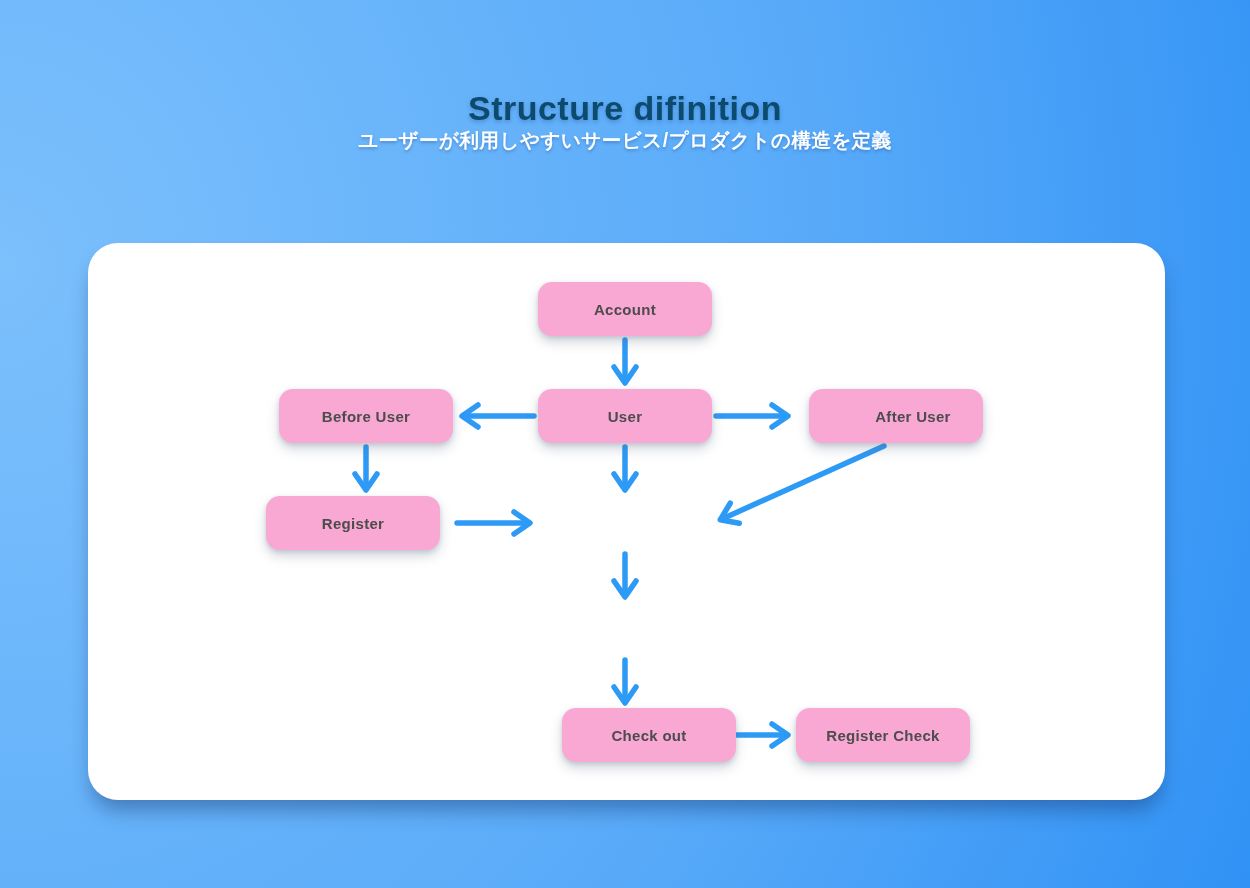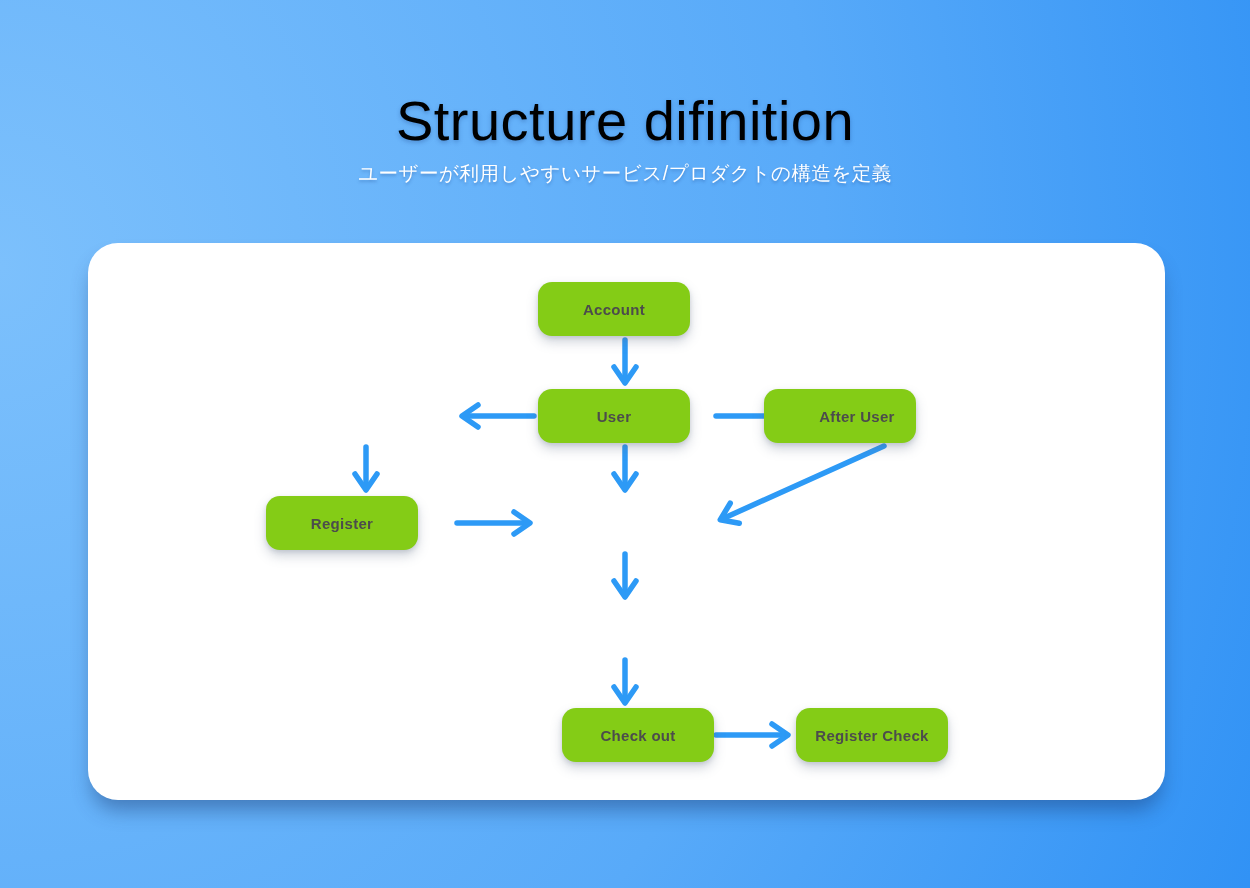--- a/index.html
+++ b/index.html
@@ -12,51 +12,50 @@
   .stage { position: absolute; inset: 0; width: 1250px; height: 888px; }
 
   
   .header {
     position: absolute;
     top: 90px; left: 0; right: 0;
     text-align: center;
     color: #ffffff;
   }
   .title {
-    font-size: 56px;
-    font-weight: 400;
+    font-size: 34px;
+    font-weight: 700;
     letter-spacing: 0.5px;
-    color: #000000;
+    color: #0c4a6e;
     text-shadow: 0 2px 4px rgba(30, 70, 140, 0.35);
     line-height: 1.1;
   }
   .subtitle {
-    margin-top: 8px;
     font-size: 19.5px;
-    font-weight: 400;
+    font-weight: 700;
     letter-spacing: 0.5px;
     color: #ffffff;
     text-shadow: 0 2px 3px rgba(30, 70, 140, 0.35);
   }
 
   
   .card {
     position: absolute;
     left: 88px; top: 243px;
     width: 1077px; height: 557px;
     background: #ffffff;
     border-radius: 30px;
     box-shadow: 0 14px 20px -4px rgba(25, 55, 110, 0.45);
   }
 
   
   .node {
     position: absolute;
-    width: 152px; height: 54px;
-    background: #84cc16;
+    width: 174px; height: 54px;
+    background: #f9a8d4;
     border-radius: 14px;
     box-shadow: 0 6px 12px rgba(90, 105, 130, 0.28), 0 2px 4px rgba(90, 105, 130, 0.18);
     display: flex;
     align-items: center;
     justify-content: center;
     z-index: 2;
   }
   .node-label {
     font-size: 15px;
     font-weight: 700;
@@ -105,21 +104,24 @@
       <path d="M716,735 L786,735" marker-end="url(#vhead)"></path>
     </g>
   </svg>
 
   <div class="node" style="left:538px; top:282px;">
     <span class="node-label">Account</span>
   </div>
   <div class="node" style="left:538px; top:389px;">
     <span class="node-label">User</span>
   </div>
-  <div class="node" style="left:764px; top:389px;padding-left:34px;">
+  <div class="node" style="left:279px; top:389px;">
+    <span class="node-label">Before User</span>
+  </div>
+  <div class="node" style="left:809px; top:389px;padding-left:34px;">
     <span class="node-label">After User</span>
   </div>
   <div class="node" style="left:266px; top:496px;">
     <span class="node-label">Register</span>
   </div>
   <div class="node" style="left:562px; top:708px;">
     <span class="node-label">Check out</span>
   </div>
   <div class="node" style="left:796px; top:708px;">
     <span class="node-label">Register Check</span>

